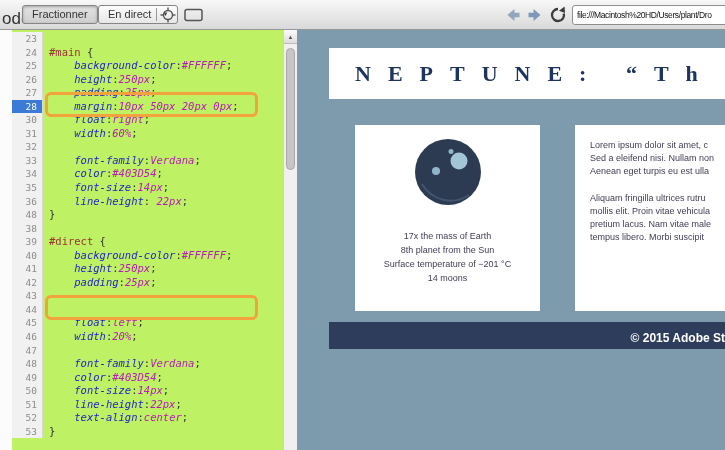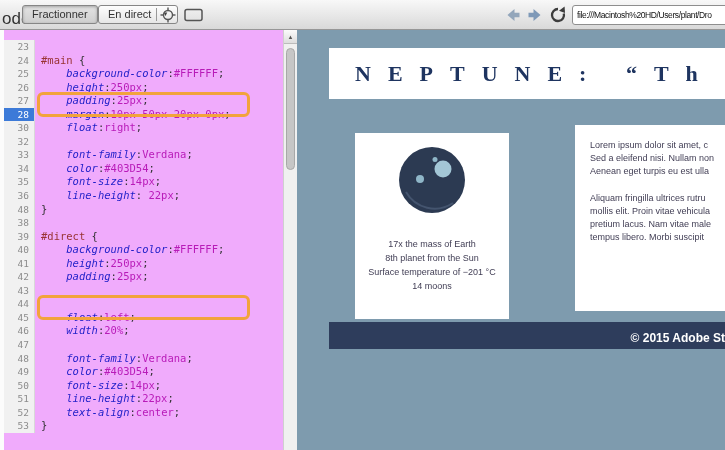--- a/index.html
+++ b/index.html
@@ -21,47 +21,47 @@
   #crosshair{left:160px;top:7px;}
   #monitor{left:184px;top:8px;}
   #back-btn{left:505px;top:8px;}
   #fwd-btn{left:527px;top:8px;}
   #refresh-btn{left:549px;top:6px;}
   #url-field{position:absolute;left:572px;top:5px;width:160px;height:20px;border:1px solid #8e8e8e;
     border-radius:3px;background:#fff;font-family:"Liberation Sans",sans-serif;font-size:8.5px;
     letter-spacing:-0.4px;color:#111;padding:2px 4px;white-space:nowrap;overflow:hidden;}
 
   
-  #editor{position:absolute;left:4px;top:30px;width:283px;height:420px;background:#f0abfc;overflow:hidden;padding-top:10px;}
+  #editor{position:absolute;left:12px;top:30px;width:283px;height:420px;background:#bef264;overflow:hidden;padding-top:2px;}
   .code-row{display:flex;height:13.55px;font-family:"DejaVu Sans Mono","Liberation Mono",monospace;
     font-size:10.5px;line-height:13.55px;}
   .gutter-num{flex:0 0 31px;text-align:right;padding-right:5px;background:#f1f1f1;
     border-right:1px solid #d8d8d8;color:#8c8c8c;font-size:9.5px;}
   .gutter-num.active{background:var(--active-line-blue);color:#fff;}
   .code-text{white-space:pre;padding-left:6px;color:#222;}
   .tk-sel{color:var(--code-selector);}
   .tk-prop{color:var(--code-property);font-style:italic;}
-  .tk-val{color:var(--code-value);}
+  .tk-val{color:var(--code-value);font-style:italic;}
   .tk-pun{color:#333;}
   .annot{position:absolute;border:3px solid var(--accent);border-radius:6px;pointer-events:none;background:transparent;}
   #annot1{left:33px;top:62px;width:213px;height:25px;}
   #annot2{left:33px;top:265px;width:213px;height:25px;}
 
   
   #scrollbar{position:absolute;left:283px;top:30px;width:14px;height:420px;background:#f0f0f0;border-left:1px solid #cfcfcf;}
   #scroll-up{position:absolute;top:0;left:0;width:13px;height:14px;background:linear-gradient(#fbfbfb,#ddd);
     border-bottom:1px solid #bbb;font-size:6px;color:#555;text-align:center;line-height:14px;}
   #scroll-thumb{position:absolute;left:2px;top:18px;width:9px;height:122px;background:#c6c6c6;border:1px solid #a8a8a8;border-radius:5px;}
 
   
   #preview{position:absolute;left:297px;top:30px;width:428px;height:420px;background:var(--page-bg);overflow:hidden;}
   #pv-header{position:absolute;left:32px;top:18px;width:400px;height:51px;background:#fff;}
   #pv-title{position:absolute;left:26px;top:13px;font-family:"Liberation Serif",serif;font-weight:bold;
     font-size:22px;letter-spacing:17px;color:var(--title-navy);white-space:nowrap;}
-  #pv-sidebar{position:absolute;left:58px;top:103px;width:154px;height:186px;background:#fff;text-align:center;}
+  #pv-sidebar{position:absolute;left:58px;top:95px;width:185px;height:186px;background:#fff;text-align:center;}
   #planet{display:block;margin:12px auto 0;}
   #pv-facts{margin-top:22px;}
   #pv-facts div{font-size:9px;line-height:14px;color:var(--body-text);}
   #pv-main{position:absolute;left:278px;top:95px;width:240px;height:186px;background:#fff;padding:14px 0 0 15px;overflow:hidden;}
   #pv-main .pv-line{font-size:9px;line-height:13.2px;color:var(--body-text);white-space:nowrap;}
   #pv-p2{margin-top:13px;}
   #pv-footer{position:absolute;left:32px;top:292px;width:400px;height:27px;background:var(--footer-navy);}
   #pv-footer-text{position:absolute;right:4px;top:9px;font-size:12px;font-weight:bold;color:#fff;white-space:nowrap;text-align:right;}
 </style>
 </head>
@@ -133,20 +133,24 @@
           <span class="gutter-num">27</span>
           <span class="code-text"><span class="tk-prop">    padding</span><span class="tk-pun">:</span><span class="tk-val">25px</span><span class="tk-pun">;</span></span>
         </div>
         <div class="code-row">
           <span class="gutter-num active">28</span>
           <span class="code-text"><span class="tk-prop">    margin</span><span class="tk-pun">:</span><span class="tk-val">10px 50px 20px 0px</span><span class="tk-pun">;</span></span>
         </div>
         <div class="code-row">
           <span class="gutter-num">30</span>
           <span class="code-text"><span class="tk-prop">    float</span><span class="tk-pun">:</span><span class="tk-val">right</span><span class="tk-pun">;</span></span>
+        </div>
+        <div class="code-row">
+          <span class="gutter-num">31</span>
+          <span class="code-text"><span class="tk-prop">    width</span><span class="tk-pun">:</span><span class="tk-val">60%</span><span class="tk-pun">;</span></span>
         </div>
         <div class="code-row">
           <span class="gutter-num">32</span>
           <span class="code-text"></span>
         </div>
         <div class="code-row">
           <span class="gutter-num">33</span>
           <span class="code-text"><span class="tk-prop">    font-family</span><span class="tk-pun">:</span><span class="tk-val">Verdana</span><span class="tk-pun">;</span></span>
         </div>
         <div class="code-row">

